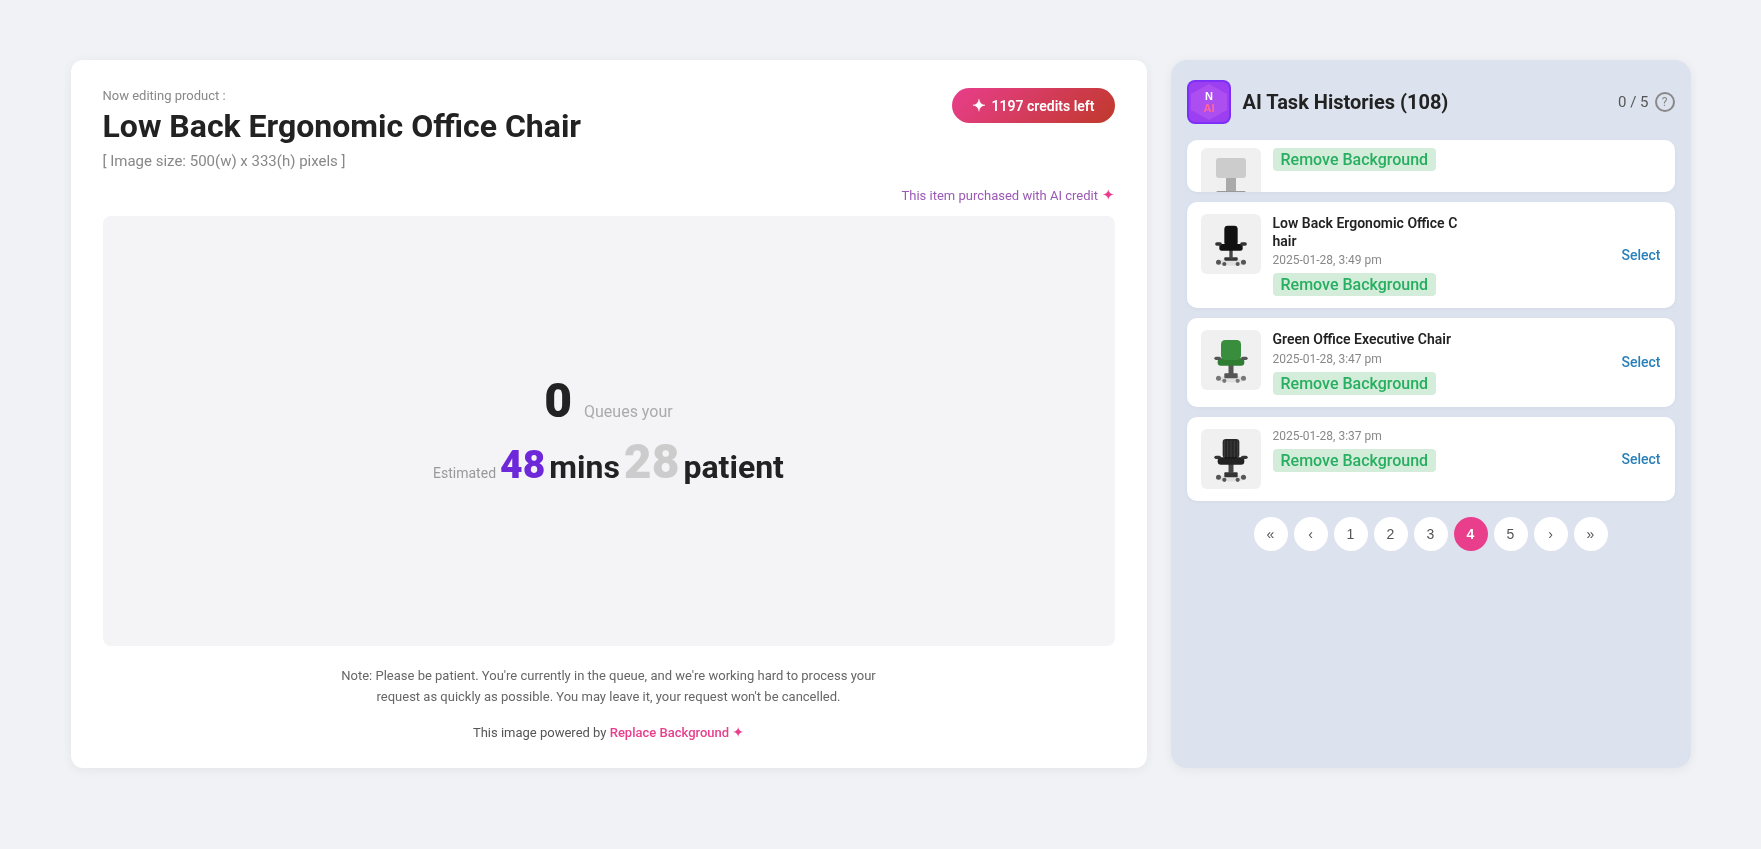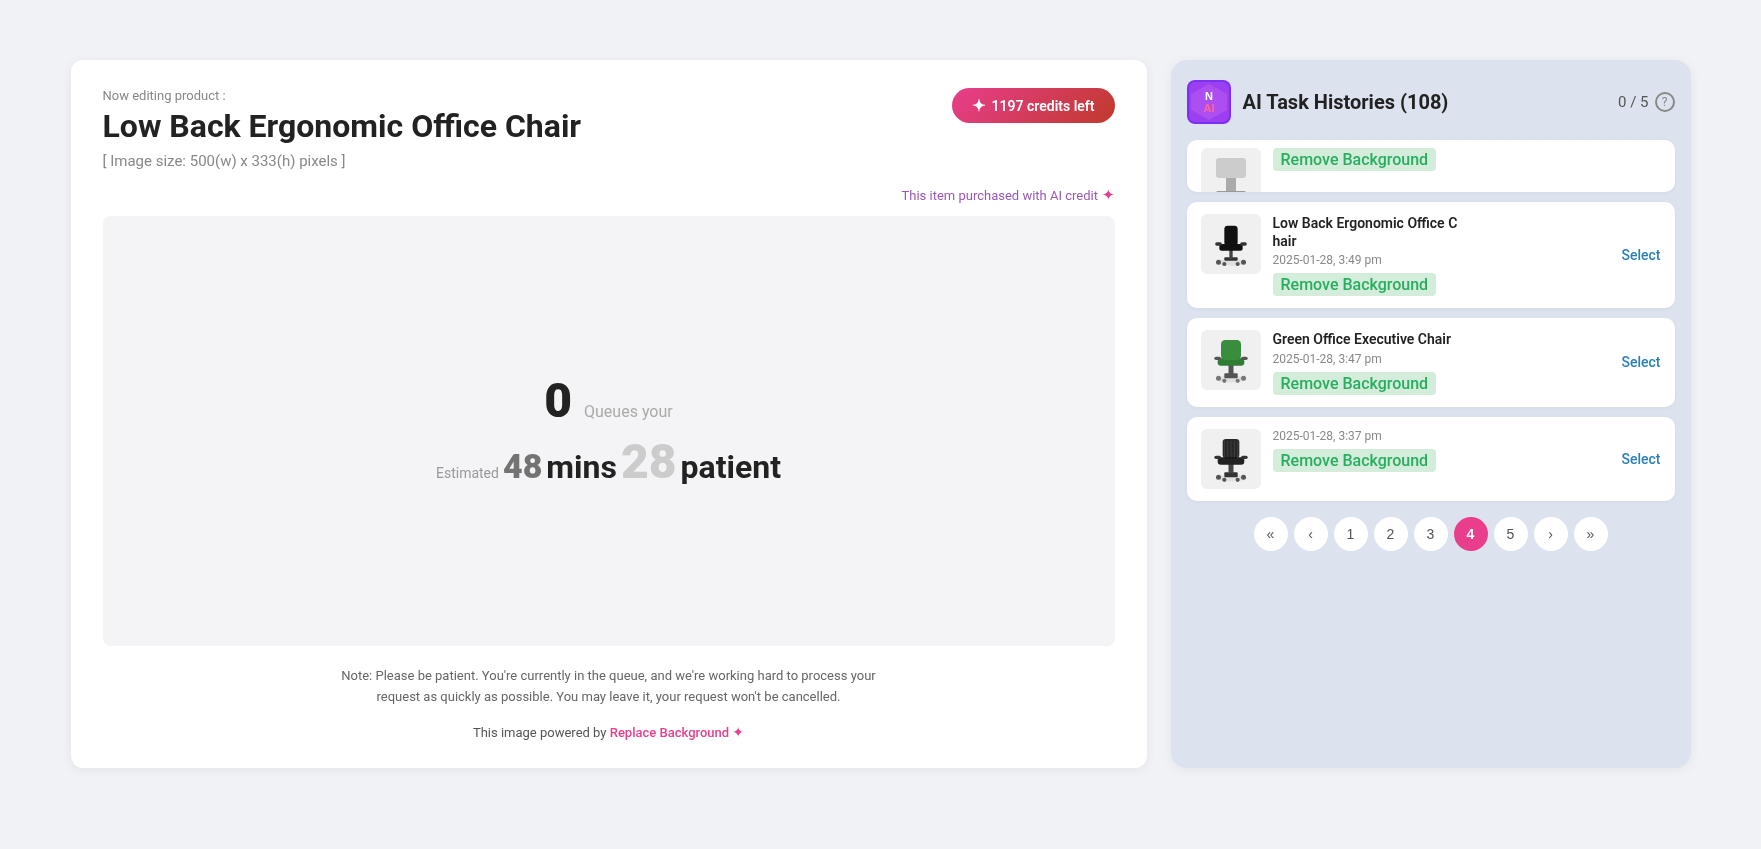--- a/index.html
+++ b/index.html
@@ -114,23 +114,23 @@
       align-items: baseline;
       gap: 4px;
       justify-content: center;
       margin-top: 4px;
     }
     .estimated-time .label {
       font-size: 14px;
       color: #999;
     }
     .estimated-time .time-main {
-      font-size: 34px;
+      font-size: 39px;
       font-weight: 900;
-      color: #737373;
+      color: #6d28d9;
     }
     .estimated-time .time-faded {
       font-size: 48px;
       font-weight: 900;
       color: #ccc;
     }
     .estimated-time .time-unit {
       font-size: 32px;
       font-weight: 700;
       color: #222;

